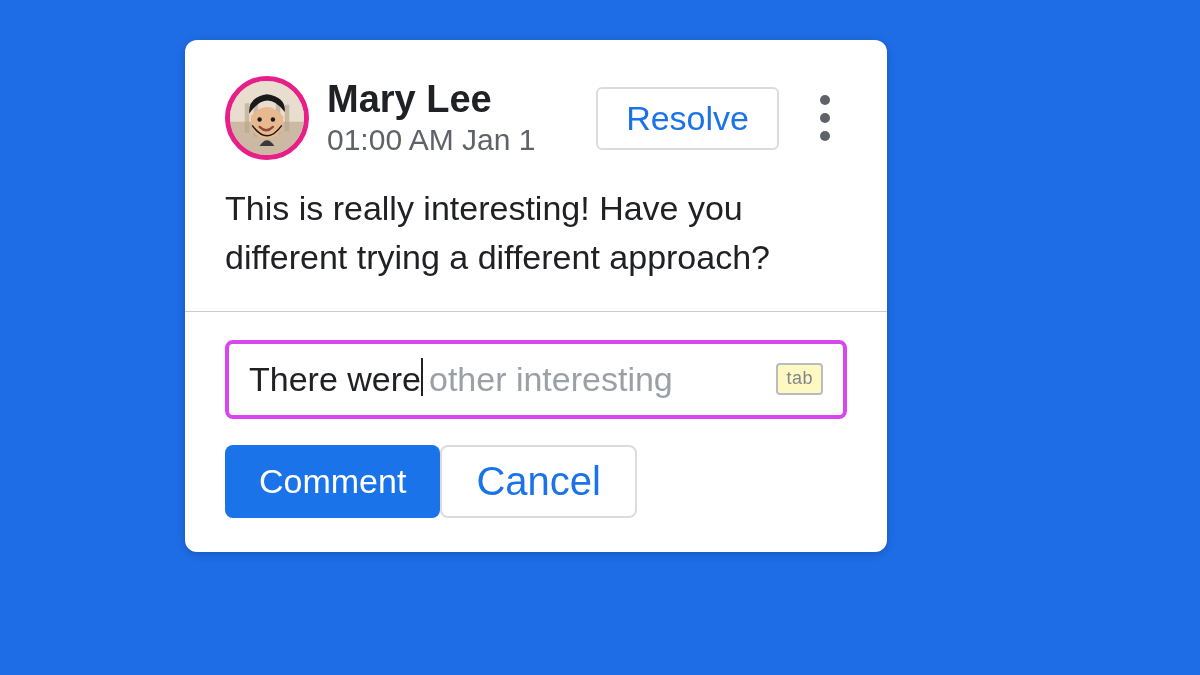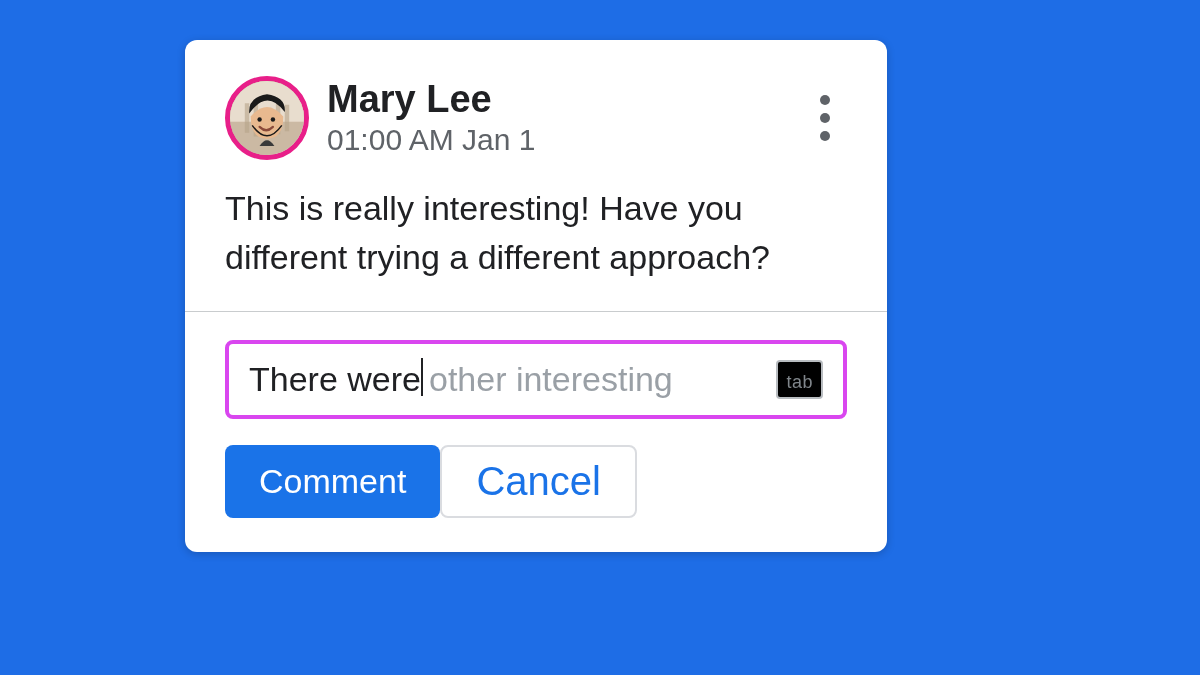--- a/index.html
+++ b/index.html
@@ -117,24 +117,24 @@
   .suggestion {
     color: #9aa0a6;
     margin-left: 4px;
     flex: 1 1 auto;
   }
   .tab-hint {
     font-size: 18px;
     color: #80868b;
     border: 2px solid #b8bcc0;
     border-radius: 4px;
-    padding: 10px 8px 4px 8px;
+    padding: 3px 8px 4px 8px;
     font-weight: 500;
     letter-spacing: 0.5px;
-    background: #000000;
+    background: #fef9c3;
     flex: 0 0 auto;
   }
   .action-row {
     display: flex;
   }
   .comment-btn {
     font-size: 34px;
     font-weight: 500;
     color: #fff;
     background: #1a73e8;
@@ -172,20 +172,21 @@
         <ellipse cx="40" cy="52" rx="3" ry="3" fill="#1a1a1a"></ellipse>
         <ellipse cx="58" cy="52" rx="3" ry="3" fill="#1a1a1a"></ellipse>
         <path d="M40 62 q9 9 18 0" fill="none" stroke="#8a4a3a" stroke-width="3" stroke-linecap="round"></path>
       </svg>
     </div>
     <div class="name-block">
       <div class="author">Mary Lee</div>
       <div class="timestamp">01:00 AM Jan 1</div>
     </div>
     <div class="spacer"></div>
+    <button class="resolve-btn">Resolve</button>
     <div class="more-btn">
       <span></span>
       <span></span>
       <span></span>
     </div>
   </div>
 
   <div class="comment-text">This is really interesting! Have you different trying a different approach?</div>
 
   <hr class="divider">

